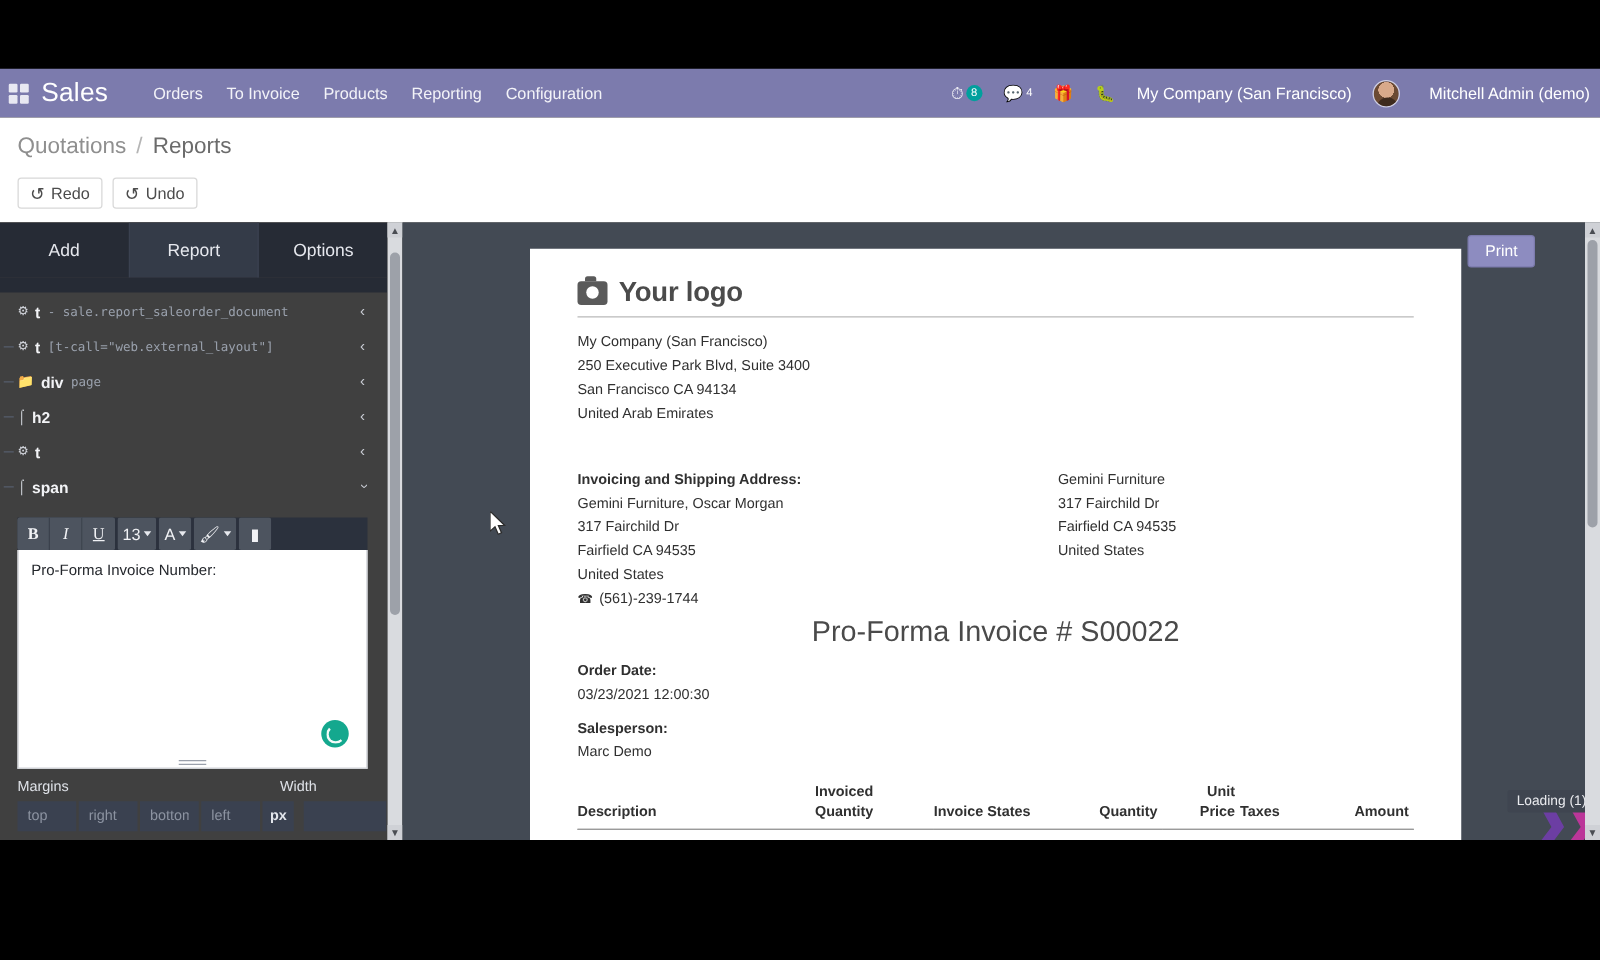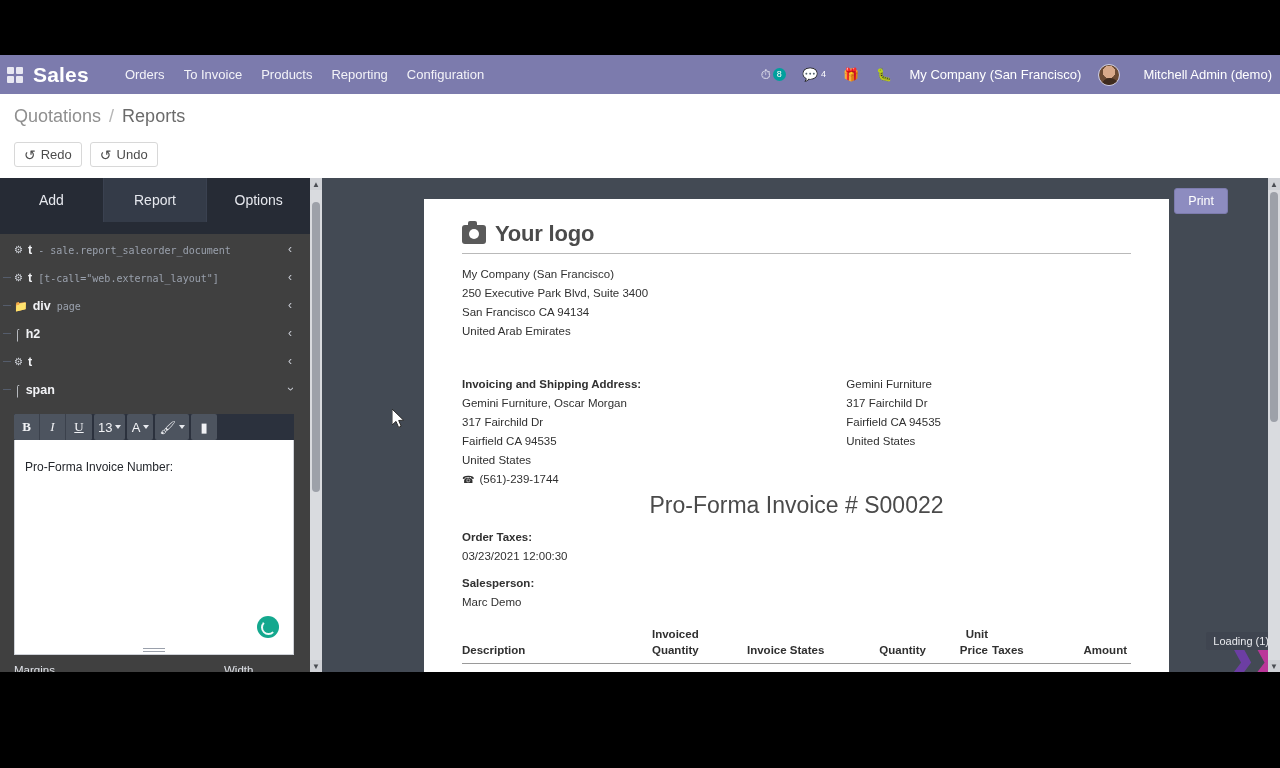--- a/index.html
+++ b/index.html
@@ -42,21 +42,21 @@
     grid-template-columns: 1fr 1fr;
     grid-template-rows: 1fr 1fr;
     gap: 2px;
   }
   .apps-icon i {
     background: #e8e8f2;
     display: block; border-radius: 1px;
   }
   .brand {
     font-size: 21px;
-    font-weight: 700;
+    font-weight: 400;
     letter-spacing: .2px;
     margin-right: 36px;
     color: #ffffff;
   }
   .nav-menu { display: flex; align-items: center; gap: 19px; }
   .nav-menu a {
     color: #f3f3f8;
     font-size: 13px;
     text-decoration: none;
     white-space: nowrap;
@@ -218,24 +218,24 @@
   .tb-btn u.un { font-family: "Liberation Serif", serif; }
   .caret {
     display: inline-block; margin-left: 3px;
     border-left: 3.5px solid transparent;
     border-right: 3.5px solid transparent;
     border-top: 4px solid #e7e9ee;
   }
   .editor-body {
     position: relative;
     background: #ffffff;
-    height: 215px;
+    height: 175px;
     border: 1px solid #cfd2d8;
     border-top: none;
-    padding: 20px 10px;
+    padding: 9px 10px;
     font-size: 12px;
     color: #24272c;
     overflow: hidden;
   }
   .spinner {
     position: absolute; right: 14px; bottom: 16px;
     width: 22px; height: 22px; border-radius: 50%;
     background: #14a88e;
     display: flex; align-items: center; justify-content: center;
     cursor: pointer;
@@ -659,21 +659,21 @@
           <div class="addr-line">Gemini Furniture</div>
           <div class="addr-line">317 Fairchild Dr</div>
           <div class="addr-line">Fairfield CA 94535</div>
           <div class="addr-line">United States</div>
         </div>
       </div>
 
       <div class="doc-title">Pro-Forma Invoice # S00022</div>
 
       <div class="meta-block">
-        <div class="lbl-bold">Order Taxes:</div>
+        <div class="lbl-bold">Order Date:</div>
         <div class="meta-val">03/23/2021 12:00:30</div>
       </div>
       <div class="meta-block">
         <div class="lbl-bold">Salesperson:</div>
         <div class="meta-val">Marc Demo</div>
       </div>
 
       <table class="inv-table">
         <thead>
           <tr>

